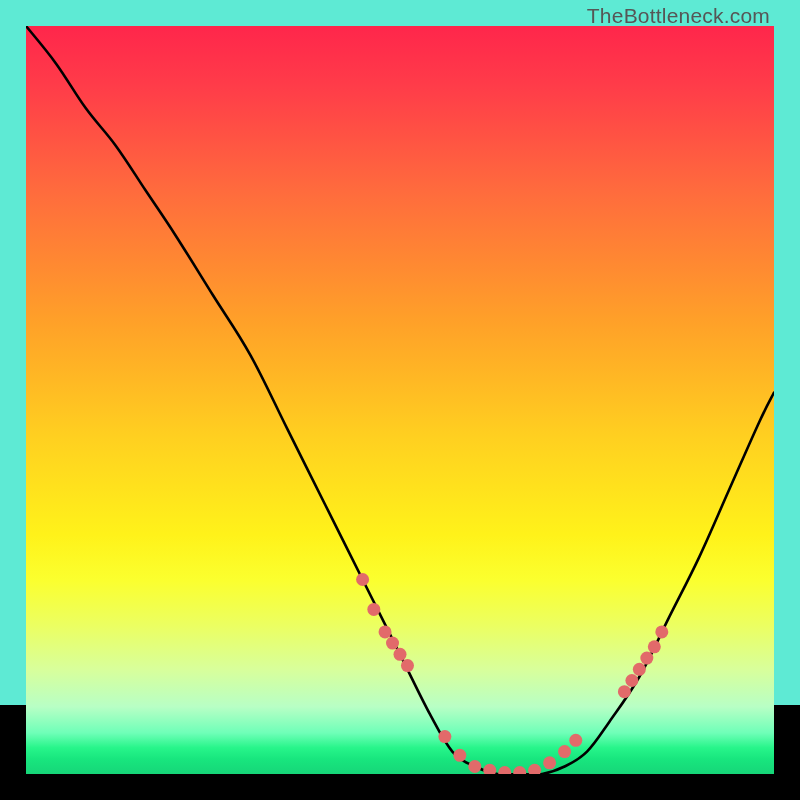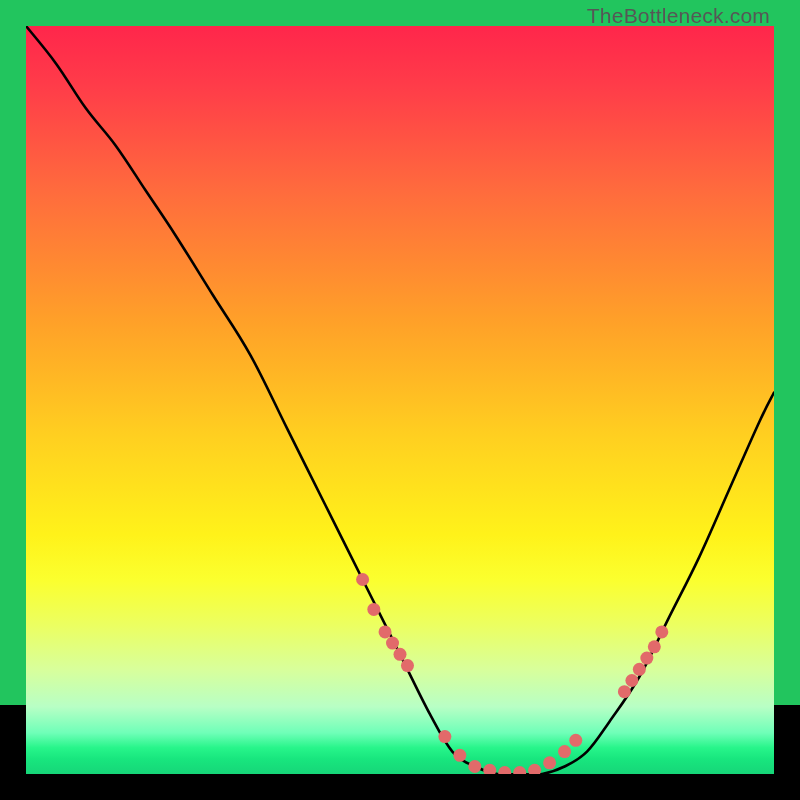--- a/index.html
+++ b/index.html
@@ -1,21 +1,21 @@
 <!DOCTYPE html>
 <html><head>
 <meta charset="utf-8">
 <style>
   * { margin: 0; padding: 0; box-sizing: border-box; }
   html, body { width: 800px; height: 800px; overflow: hidden; background: #000; }
   .container {
     width: 800px;
     height: 705px;
     position: relative;
-    background: #22c55e;
+    background: #5eead4;
   }
   .plot-area {
     position: absolute;
     left: 26px;
     top: 26px;
     width: 748px;
     height: 748px;
     background: linear-gradient(to bottom,
       #ff264b 0%,
       #ff3c49 8%,

